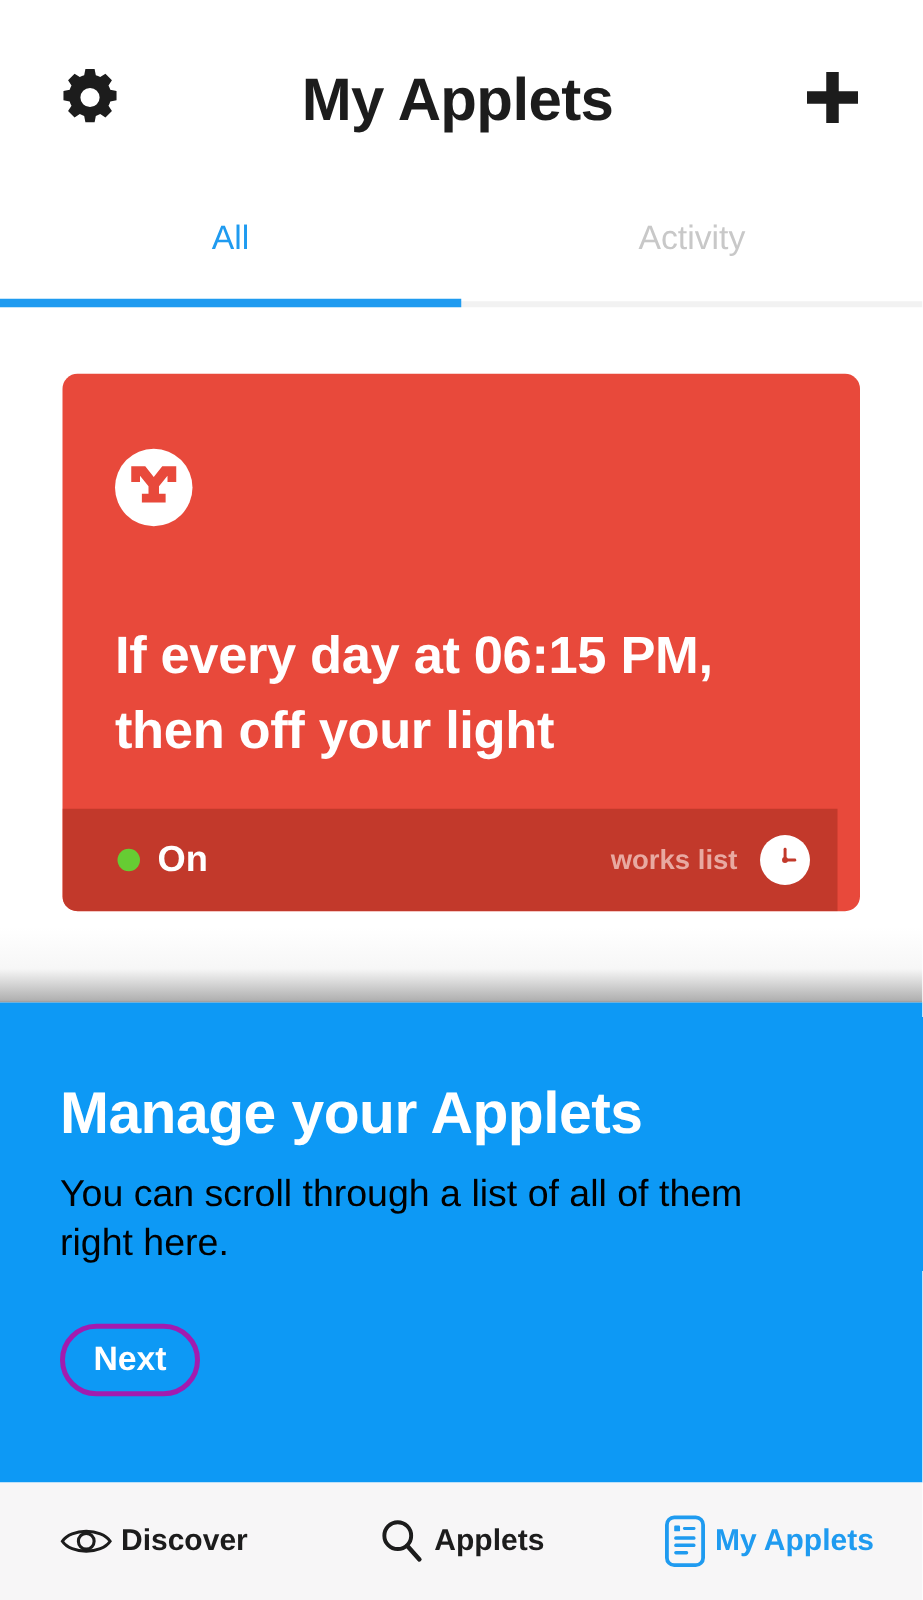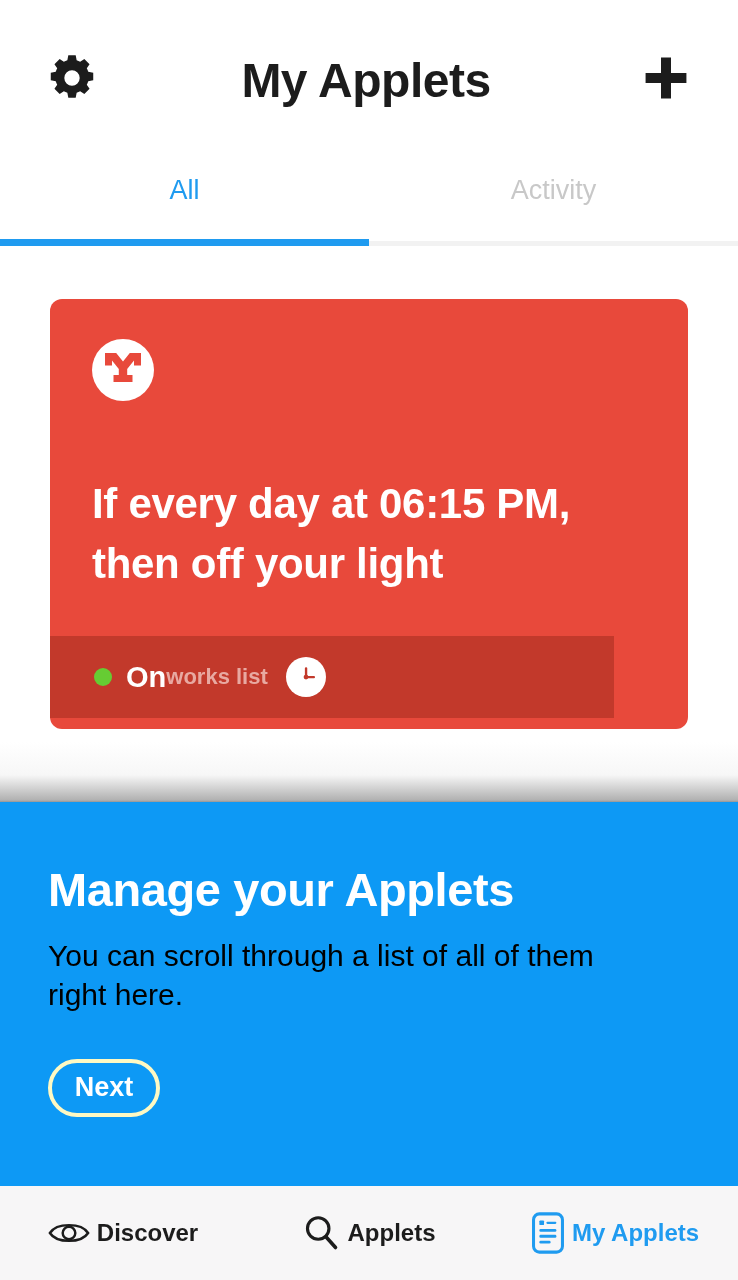--- a/index.html
+++ b/index.html
@@ -102,20 +102,21 @@
     background: #E8493B;
     border-radius: 12px;
     overflow: hidden;
     cursor: pointer;
   }
   .applet-body {
     position: relative;
     height: 336px;
     padding: 40px 42px 0 42px;
     box-sizing: border-box;
+    margin-top: 20px;
   }
   .service-badge {
     width: 62px;
     height: 62px;
     border-radius: 50%;
     background: #ffffff;
     display: flex;
     align-items: center;
     justify-content: center;
   }
@@ -125,26 +126,27 @@
     top: 175px;
     width: 560px;
     font-size: 42px;
     font-weight: bold;
     color: #ffffff;
     line-height: 1.42;
     letter-spacing: -0.3px;
   }
   .applet-footer {
     position: absolute;
-    bottom: 11px; left: 0;
-    width: 564px;
+    bottom: 0; left: 0;
+    width: 620px;
     height: 82px;
     background: #C2392B;
     display: flex;
     align-items: center;
+    justify-content: space-between;
     box-sizing: border-box;
     padding: 0 22px 0 44px;
   }
   .status-group {
     display: flex;
     align-items: center;
     gap: 14px;
   }
   .status-dot {
     width: 18px;
@@ -217,21 +219,21 @@
     margin: 0;
     max-width: 600px;
   }
   .banner-btn {
     margin-top: 44px;
     display: inline-flex;
     align-items: center;
     justify-content: center;
     width: 112px;
     height: 58px;
-    border: 4px solid #fef9c3;
+    border: 4px solid #a21caf;
     border-radius: 32px;
     color: #ffffff;
     font-size: 27px;
     font-weight: bold;
     background: transparent;
     cursor: pointer;
     box-sizing: border-box;
   }
 
   

